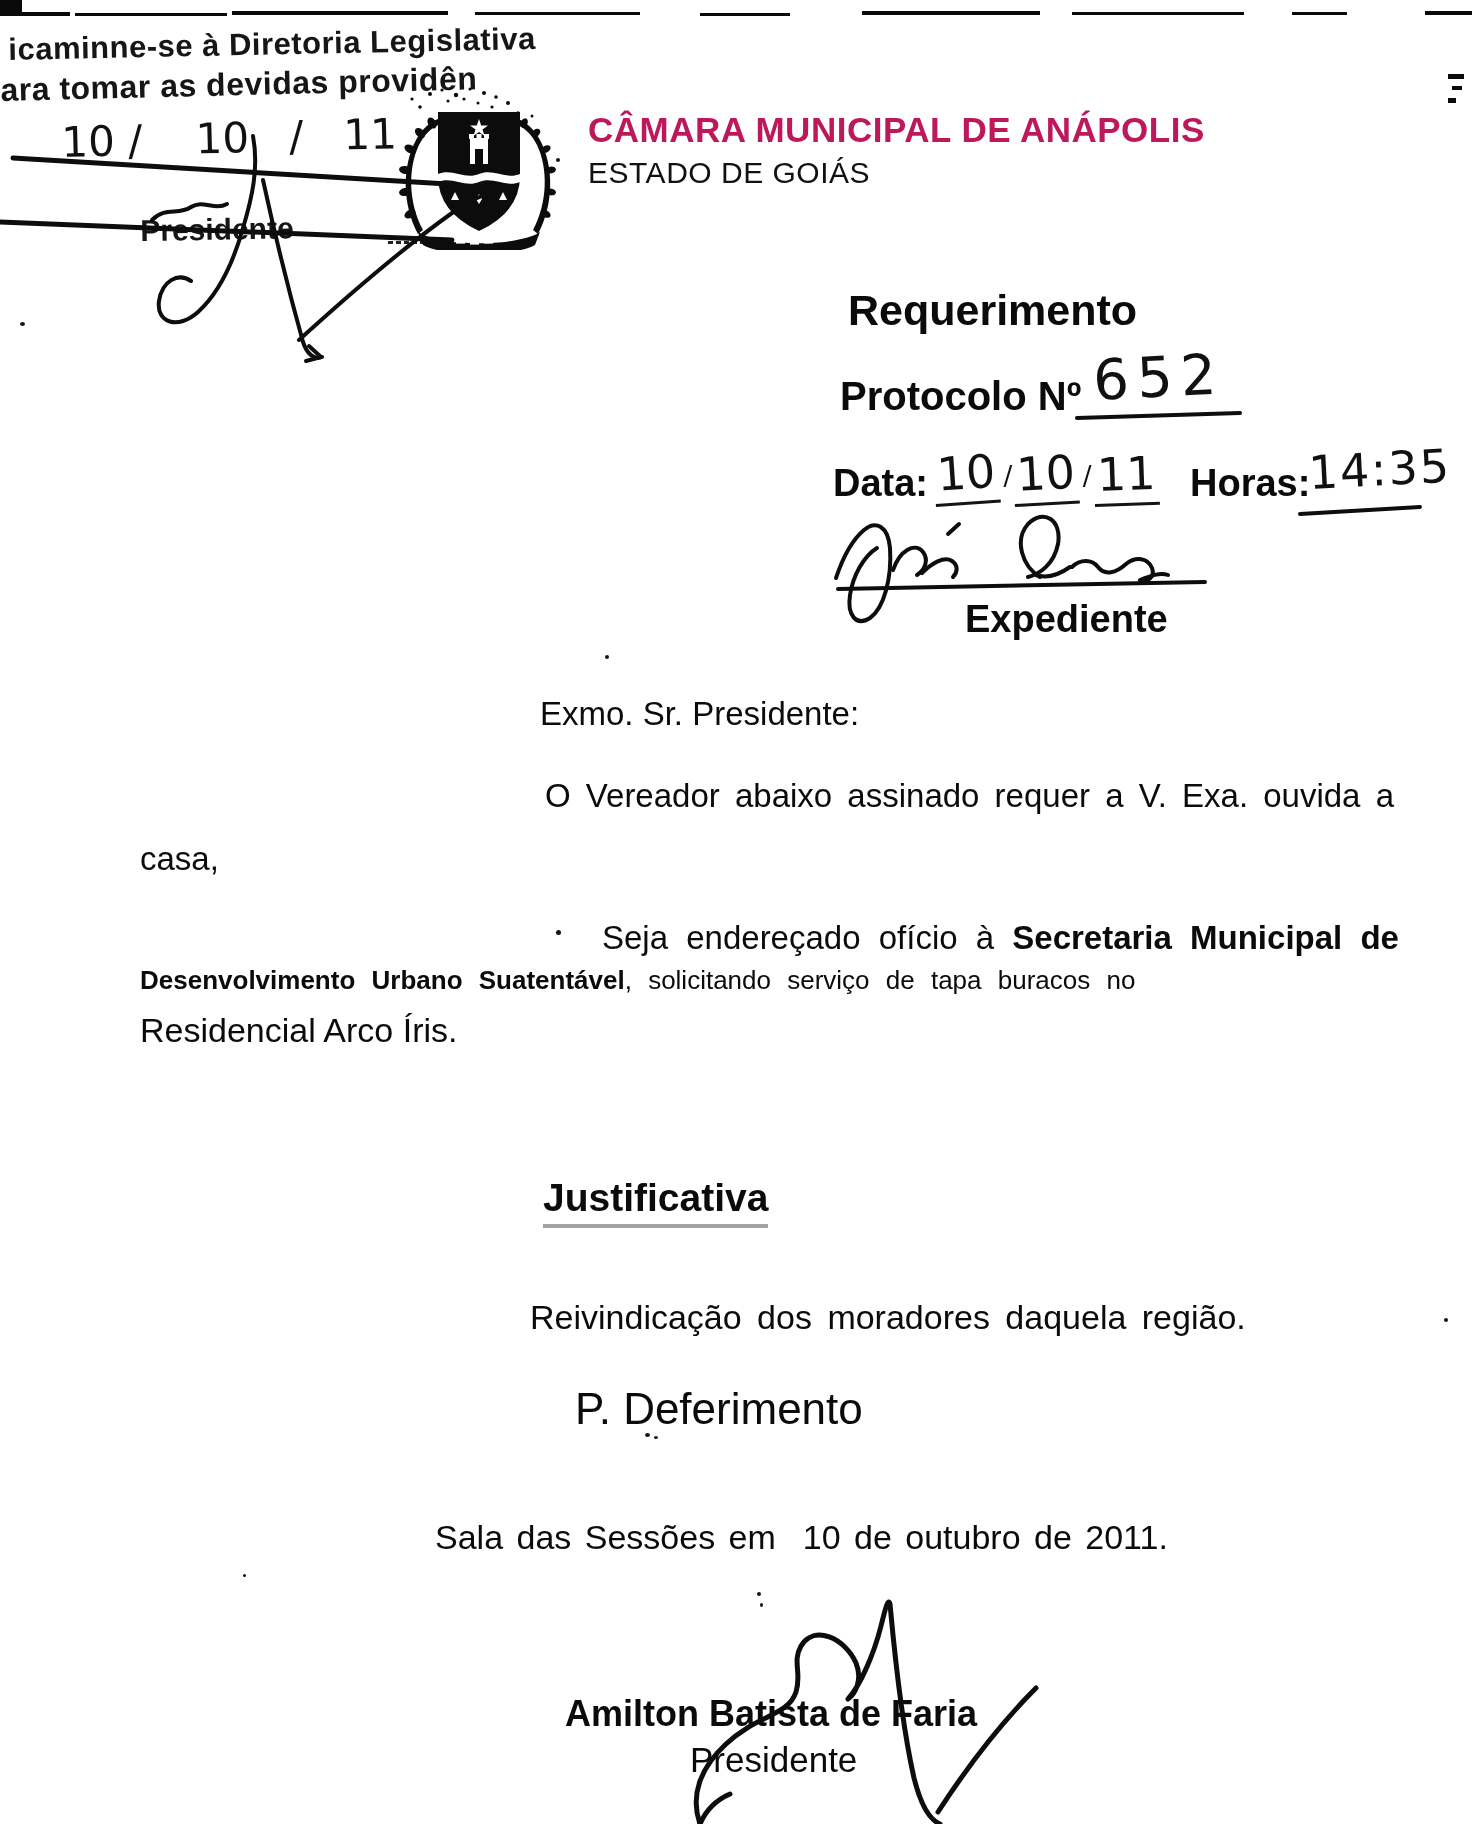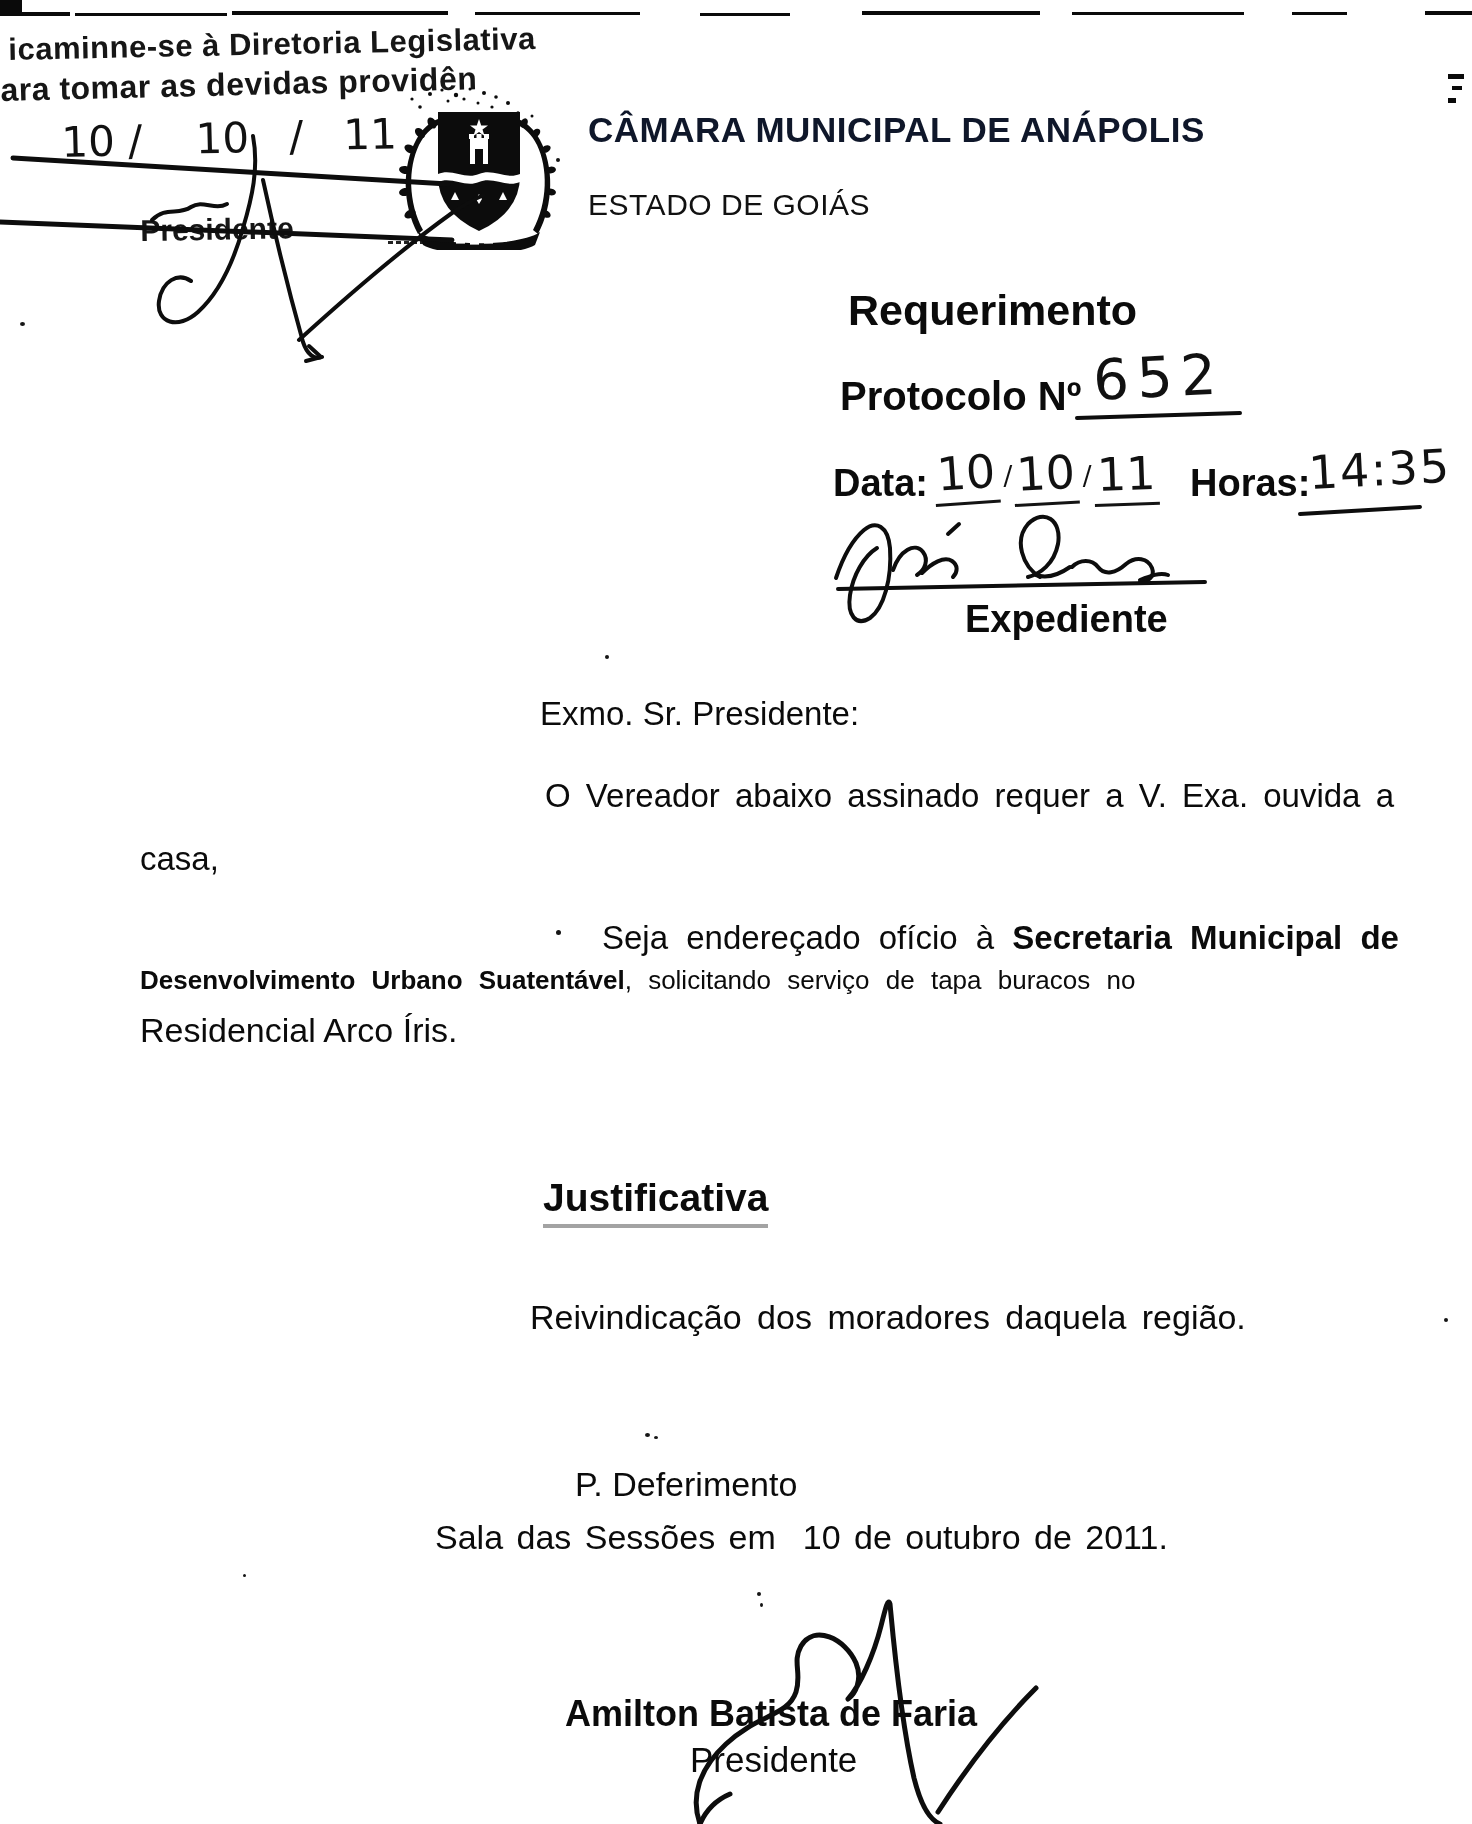--- a/index.html
+++ b/index.html
@@ -116,22 +116,22 @@
 
   <path fill="#0c0c0c" d="M22,146 C44,161 122,161 144,146 L139,159 C118,171 48,171 27,159 Z"></path>
   <rect x="46" y="153" width="9" height="2.6" fill="#fff"></rect>
     <rect x="60" y="155" width="9" height="2.6" fill="#fff"></rect>
   <rect x="74" y="156" width="9" height="2.6" fill="#fff"></rect>
     <rect x="88" y="155" width="9" height="2.6" fill="#fff"></rect>
   <rect x="102" y="153" width="9" height="2.6" fill="#fff"></rect>
   <path fill="#0c0c0c" d="M78,162 L88,162 L84,176 Z"></path>
 </svg>
 
-<div class="abs sans b" style="left:588px;top:110px;font-size:35px;letter-spacing:0.5px;color:#0f172a;">CÂMARA MUNICIPAL DE ANÁPOLIS</div>
-<div class="abs sans" style="left:588px;top:156px;font-size:30px;letter-spacing:0.5px;color:#111;margin-top:32px;">ESTADO DE GOIÁS</div>
+<div class="abs sans b" style="left:588px;top:110px;font-size:35px;letter-spacing:0.5px;color:#be185d;">CÂMARA MUNICIPAL DE ANÁPOLIS</div>
+<div class="abs sans" style="left:588px;top:156px;font-size:30px;letter-spacing:0.5px;color:#111;">ESTADO DE GOIÁS</div>
 
 <div class="abs serif b" style="left:848px;top:286px;font-size:43px;">Requerimento</div>
 
 <div class="abs serif b" style="left:840px;top:374px;font-size:40px;">Protocolo Nº</div>
 <div class="abs hw" style="left:1095px;top:348px;font-size:56px;letter-spacing:8px;transform:rotate(-3deg);">652</div>
 
 <div class="abs serif b" style="left:833px;top:462px;font-size:38px;">Data:</div>
 <div class="abs" style="left:936px;top:448px;">
   <span class="field-part hw" style="font-size:46px;transform:rotate(-4deg);display:inline-block;">10</span><span class="slash hw">/</span><span class="field-part hw" style="font-size:46px;transform:rotate(-3deg);display:inline-block;">10</span><span class="slash hw">/</span><span class="field-part hw" style="font-size:46px;transform:rotate(-2deg);display:inline-block;">11</span>
 </div>
@@ -148,21 +148,21 @@
 <div class="abs serif" style="left:602px;top:919px;font-size:33px;word-spacing:9px;">
   <span>Seja endereçado ofício à </span><span class="b">Secretaria Municipal de</span>
 </div>
 <div class="abs serif" style="left:140px;top:965px;font-size:26px;word-spacing:9px;">
   <span class="b">Desenvolvimento Urbano Suatentável</span><span>, solicitando serviço de tapa buracos no</span>
 </div>
 <div class="abs serif" style="left:140px;top:1011px;font-size:34px;">Residencial Arco Íris.</div>
 
 <div class="abs serif b heading-underline" style="left:543px;top:1176px;font-size:39px;">Justificativa</div>
 <div class="abs serif" style="left:530px;top:1298px;font-size:34px;word-spacing:6px;">Reivindicação dos moradores daquela região.</div>
-<div class="abs serif" style="left:575px;top:1465px;font-size:34px;">P. Deferimento</div>
+<div class="abs serif" style="left:575px;top:1384px;font-size:44px;">P. Deferimento</div>
 
 <div class="abs serif pre" style="left:435px;top:1518px;font-size:34px;word-spacing:4px;">Sala das Sessões em  10 de outubro de 2011.</div>
 <div class="abs serif b" style="left:565px;top:1693px;font-size:36px;">Amilton Batista de Faria</div>
 <div class="abs serif" style="left:690px;top:1740px;font-size:35px;">Presidente</div>
 
 <svg id="ink" width="1472" height="1824" viewBox="0 0 1472 1824">
   <g stroke="#0d0d0d" fill="none" stroke-linecap="round" stroke-linejoin="round">
 
     <path d="M13,158 L448,184" stroke-width="5"></path>
 

